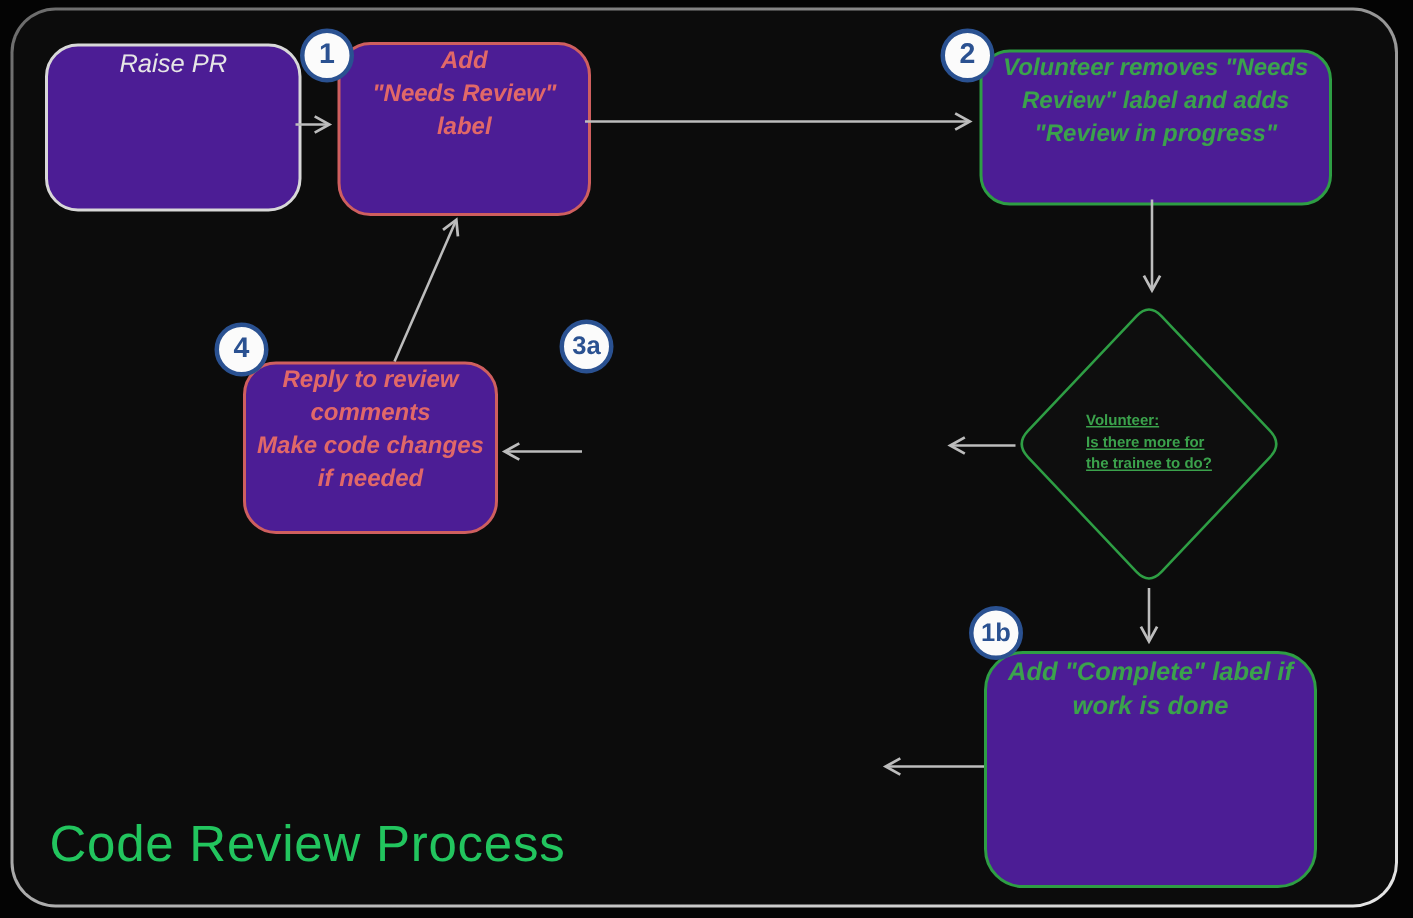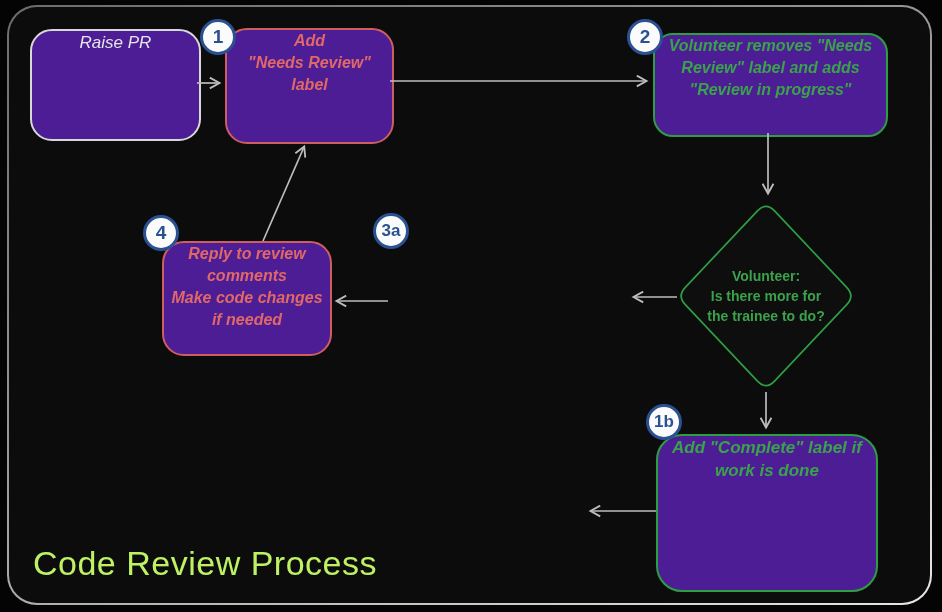--- a/index.html
+++ b/index.html
@@ -20,32 +20,32 @@
   .node{
     position:absolute;display:flex;align-items:flex-start;justify-content:center;
     text-align:center;border-radius:22px;background:#4c1d95;
     white-space:pre-line;line-height:1.38;font-weight:600;font-style:italic;
   }
   .node.neutral{border:2px solid #d8d8d8;color:#e6e6e6;font-size:17px;font-weight:500;}
   .node.red{border:2px solid #cf5f5f;color:#e16868;font-size:16px;}
   .node.green{border:2px solid #2e9e44;color:#3ba24c;font-size:16px;}
   .diamond-label{
     position:absolute;display:flex;align-items:center;justify-content:center;
-    text-align:center;white-space:pre-line;color:#3ba24c;
-    font-size:14px;font-weight:600;line-height:1.45;
+    white-space:pre-line;color:#3ba24c;
+    font-size:10px;font-weight:600;line-height:1.45;text-decoration:underline;
   }
   .badge{
     position:absolute;width:30px;height:30px;border-radius:50%;
     background:#fbfbfb;border:3px solid #2a5191;color:#2a5191;
     display:flex;align-items:center;justify-content:center;
     font-size:19px;font-weight:700;z-index:5;
   }
   .badge.small{font-size:17px;}
   .title{
-    position:absolute;left:33px;top:544px;color:#bef264;
+    position:absolute;left:33px;top:544px;color:#22c55e;
     font-size:34px;font-weight:500;letter-spacing:0.5px;
   }
   svg.connectors{position:absolute;left:0;top:0;z-index:2;}
 </style>
 </head>
 <body>
 
 <div class="canvas">
 
   <div class="frame">

